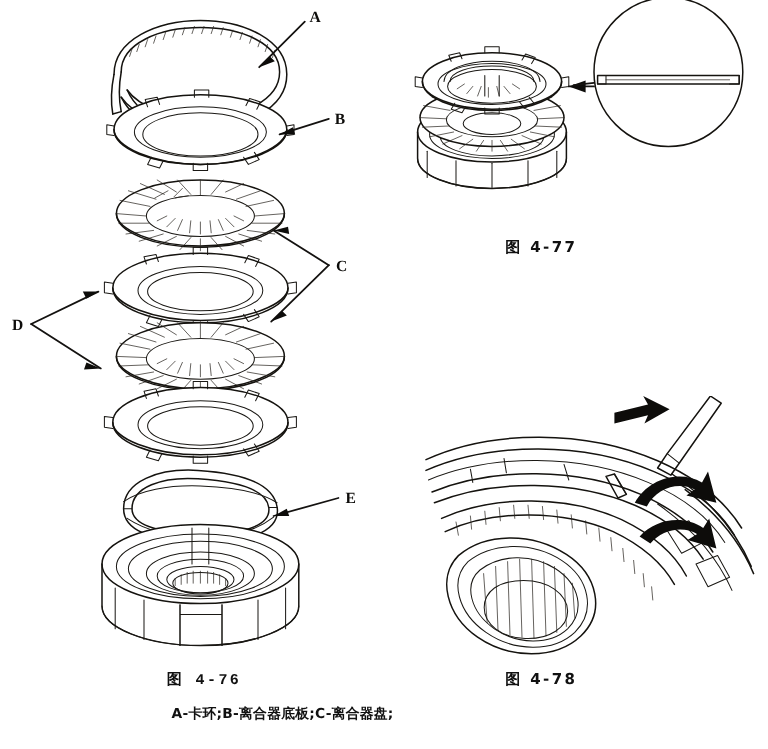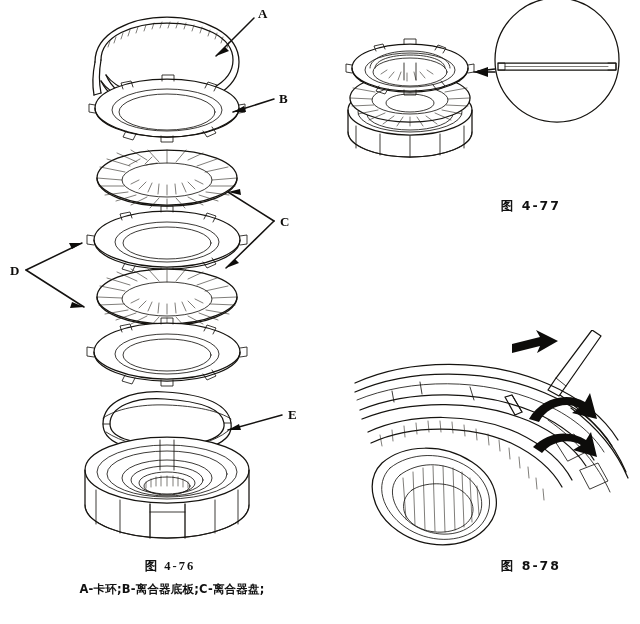--- a/index.html
+++ b/index.html
@@ -84,46 +84,46 @@
   .fig-caption {
     position: absolute;
     font-family: "DejaVu Sans", sans-serif;
     font-size: 12.5px;
     font-weight: 700;
     color: #111111;
     white-space: nowrap;
     letter-spacing: 0.3px;
   }
   .cap-center {
-    text-align: right;
+    text-align: left;
   }
   #caption-block {
     position: absolute;
     left: 0;
     top: 558px;
     width: 340px;
     text-align: center;
   }
   #caption-block .cap-title {
-    font-family: Liberation Serif, serif;
+    font-family: Liberation Mono, monospace;
     font-size: 12.5px;
     font-weight: 700;
     color: #111111;
     letter-spacing: 2px;
     margin: 0 0 7px 0;
   }
   #caption-block .cap-legend {
     font-family: "DejaVu Sans", sans-serif;
     font-size: 11.5px;
     font-weight: 700;
     color: #111111;
     line-height: 1.35;
-    margin: 0;
+    margin: 12px;
     padding: 0 0 0 4px;
-    text-align: center;
+    text-align: right;
     letter-spacing: 0.2px;
   }
   #fig-477-caption {
     left: 421px;
     top: 198px;
     width: 140px;
     letter-spacing: 2px;
   }
   #fig-478-caption {
     left: 421px;
@@ -606,15 +606,15 @@
     </g>
   </svg>
 
   <div id="caption-block">
     <div class="cap-title">图  4-76</div>
     <div class="cap-legend">A-卡环;B-离合器底板;C-离合器盘;</div>
   </div>
 
   <div class="fig-caption cap-center" id="fig-477-caption">图  4-77</div>
 
-  <div class="fig-caption cap-center" id="fig-478-caption">图  8-78</div>
+  <div class="fig-caption cap-center" id="fig-478-caption">图  4-78</div>
 
 </div>
 
 </body></html>

